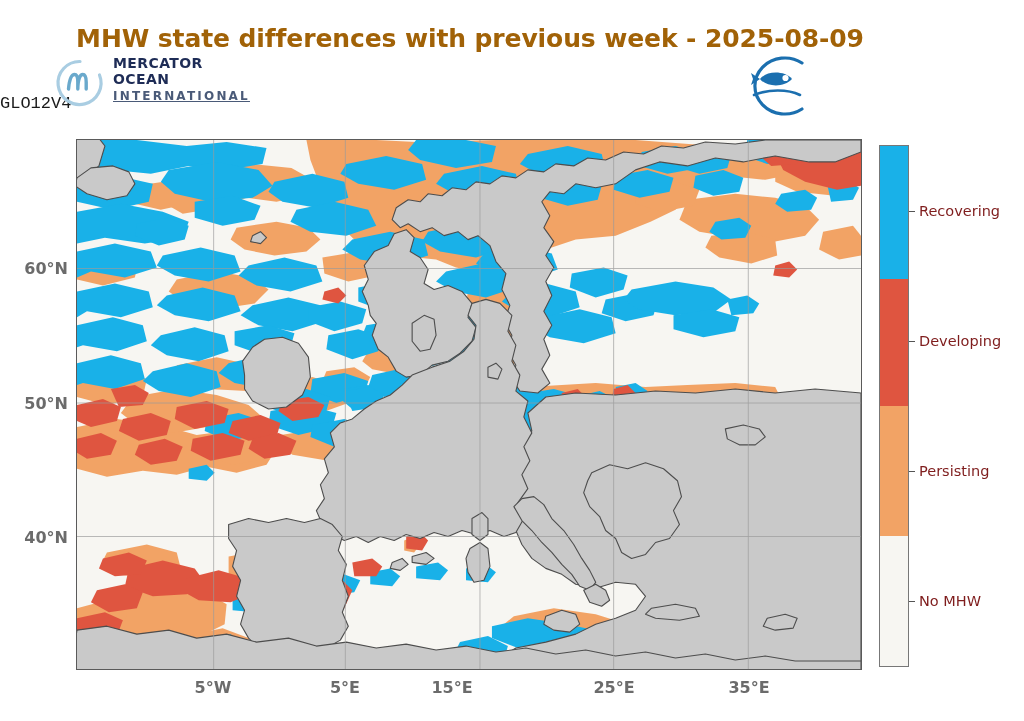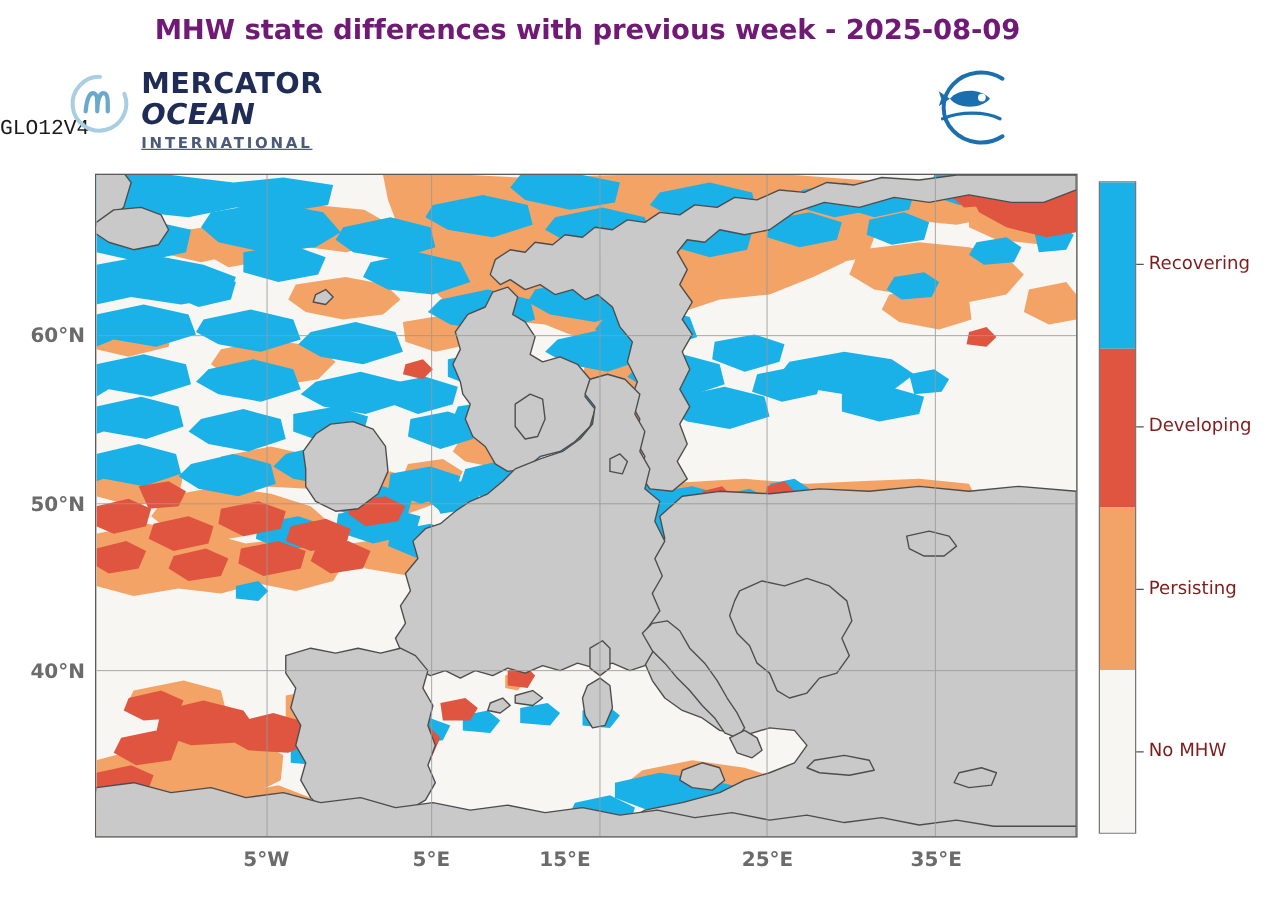--- a/index.html
+++ b/index.html
@@ -11,28 +11,28 @@
     width: 1024px;
     height: 721px;
     position: relative;
     overflow: hidden;
     font-family: "DejaVu Sans", sans-serif;
   }
 
   
   #map-title {
     position: absolute;
-    top: 12px;
+    top: 24px;
     left: 0;
     width: 940px;
     text-align: center;
     font-family: "DejaVu Sans", sans-serif;
-    font-size: 22px;
+    font-size: 25px;
     font-weight: bold;
-    color: #701a75;
+    color: #a16207;
     letter-spacing: -0.1px;
   }
 
   #map-subtitle {
     position: absolute;
     top: 94px;
     left: 0;
     width: 940px;
     text-align: left;
     font-family: Liberation Mono, monospace;
@@ -56,27 +56,27 @@
   }
   #mercator-logo .txt {
     position: absolute;
     left: 58px;
     top: 0px;
     line-height: 1.0;
   }
   #mercator-logo .l1, #mercator-logo .l2 {
     font-family: "DejaVu Sans", sans-serif;
     font-weight: bold;
-    font-size: 23px;
+    font-size: 14px;
     color: #1e2c56;
     letter-spacing: 0.4px;
     display: block;
   }
   #mercator-logo .l1 { margin-top: 2px; }
-  #mercator-logo .l2 { margin-top: 2px; font-style: italic; }
+  #mercator-logo .l2 { margin-top: 2px; }
   #mercator-logo .l3 {
     font-family: "DejaVu Sans", sans-serif;
     font-weight: bold;
     font-size: 12px;
     color: #4a5a78;
     letter-spacing: 2.2px;
     display: block;
     margin-top: 4px;
     text-decoration: underline;
   }

